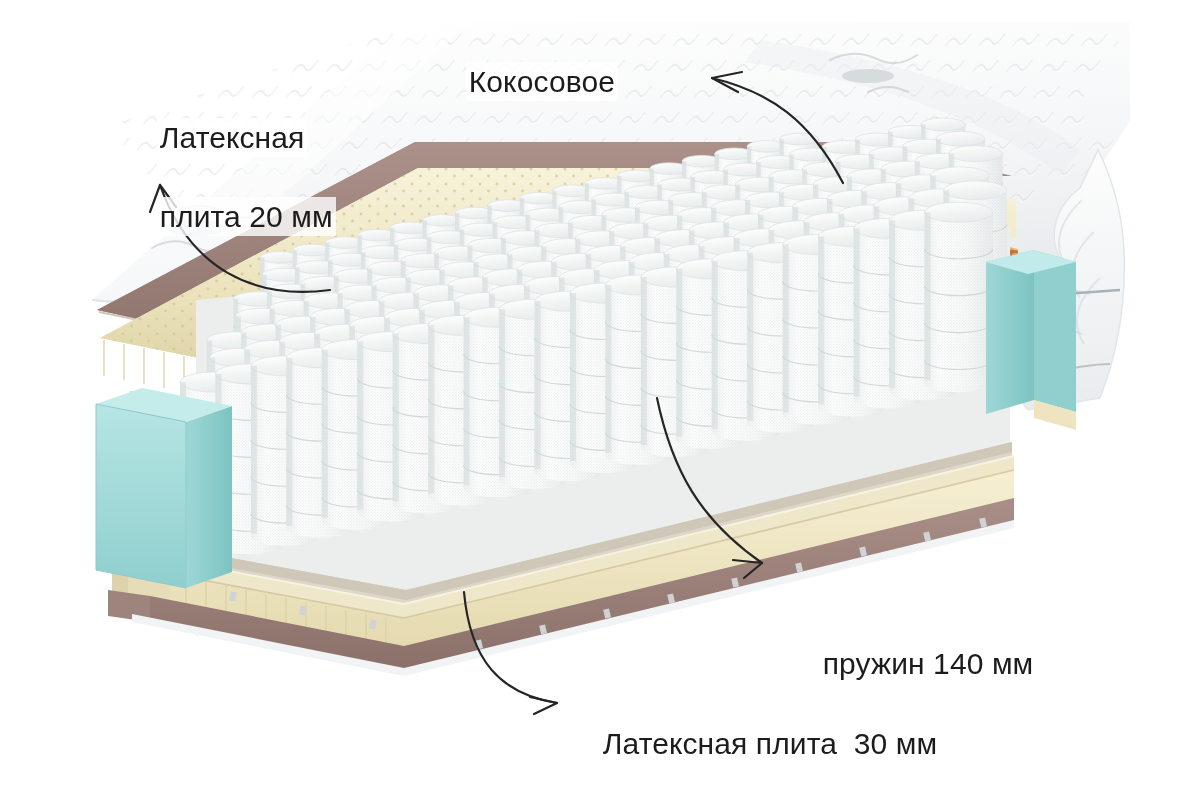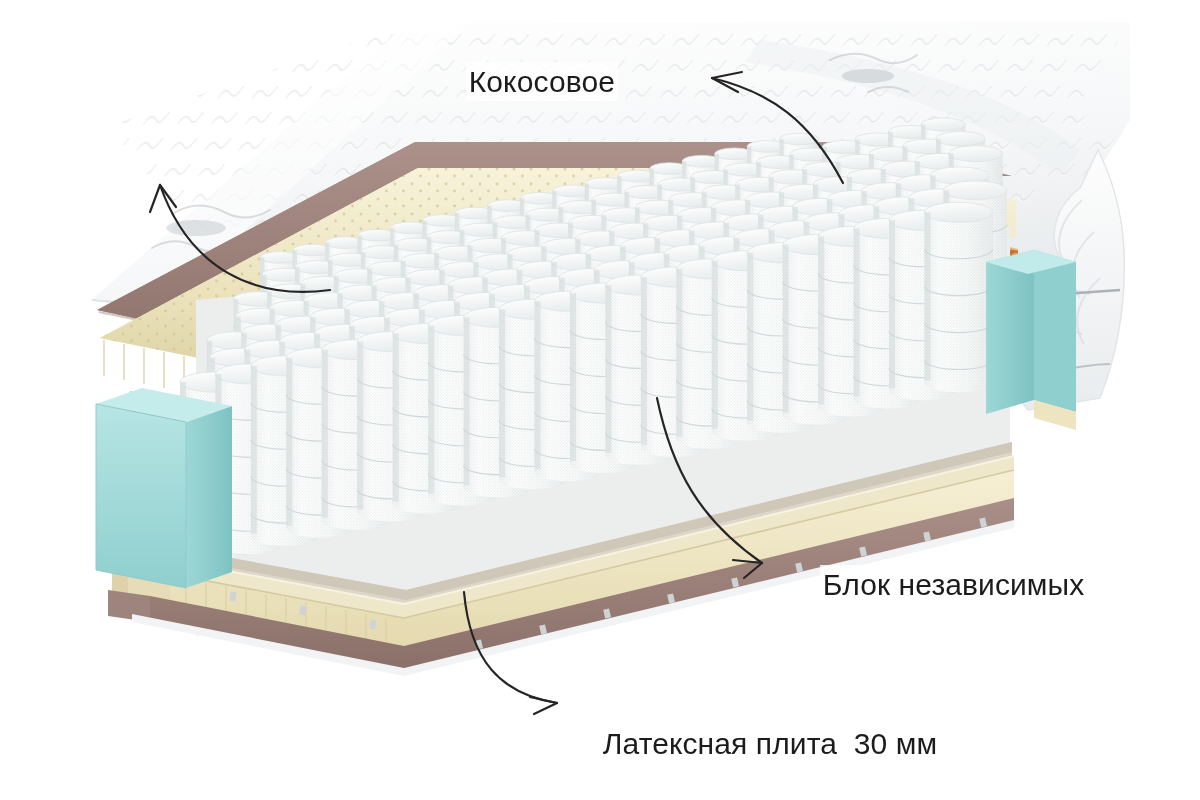--- a/index.html
+++ b/index.html
@@ -2708,28 +2708,30 @@
         <path d="M 843,183 C 810,120 770,92 712,78"></path>
         <path d="M 712,78 L 742,72 M 712,78 L 738,92"></path>
         <path d="M 657,398 C 672,470 700,520 762,563"></path>
         <path d="M 762,563 L 733,560 M 762,563 L 744,578"></path>
         <path d="M 464,592 C 470,660 500,694 557,703"></path>
         <path d="M 557,703 L 530,697 M 557,703 L 534,714"></path>
       </g>
   </svg>
 
   <div class="lbl l-top-left">
-    <br>
+    <span>Латексная</span><br>
+    <span>плита 20 мм</span>
   </div>
 
   <div class="lbl l-coir">
     <span>Кокосовое</span><br>
   </div>
 
   <div class="lbl l-spring">
-    <span>Блок независимых</span><br>
+    <br>
+    <span>пружин 140 мм</span>
   </div>
 
   <div class="lbl l-bottom">
     <span>Латексная плита  30 мм</span>
   </div>
 
 </div>
 
 </body></html>

